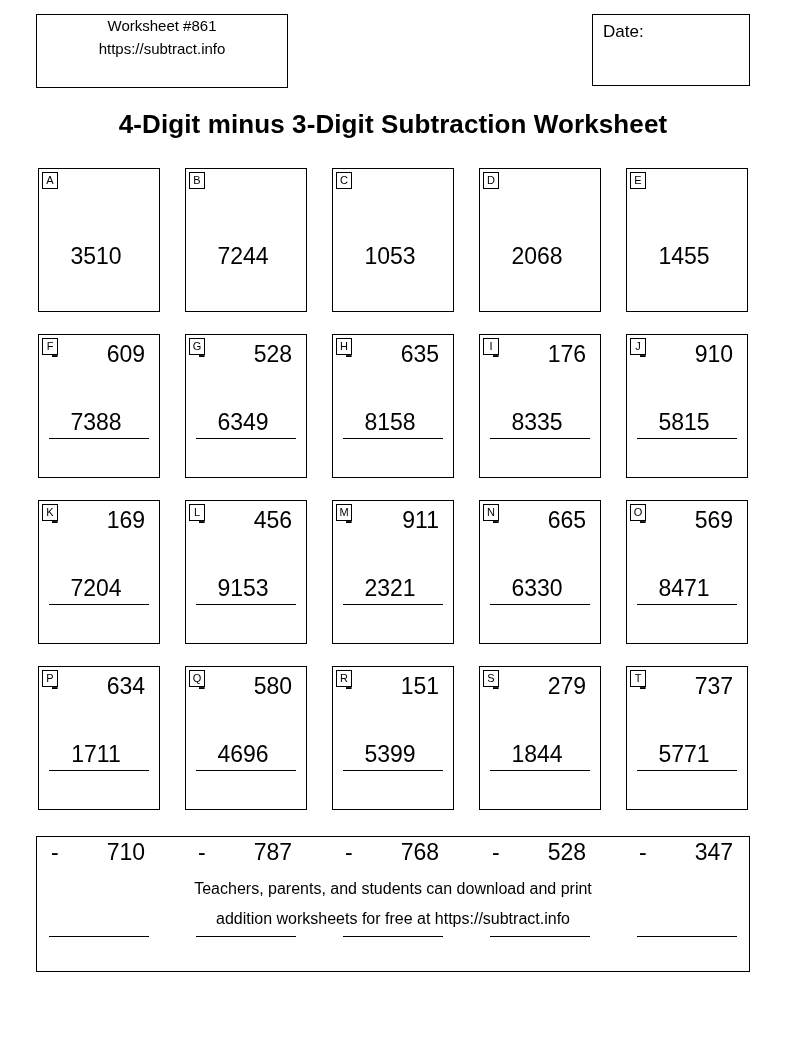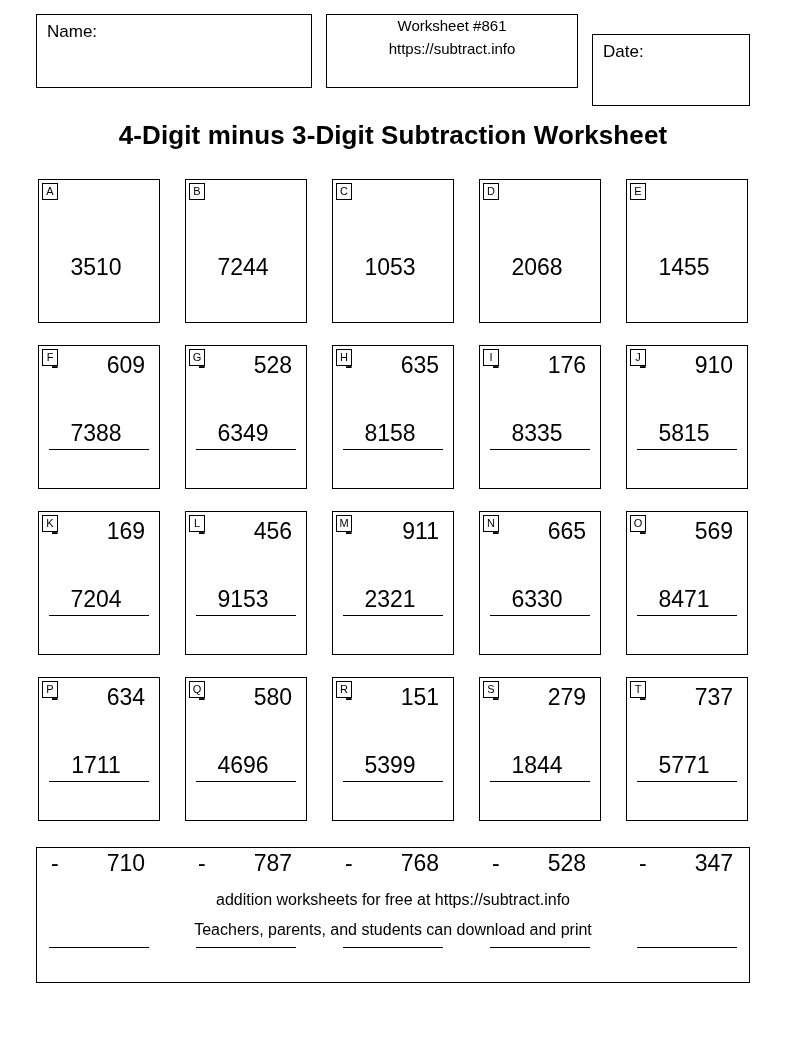--- a/index.html
+++ b/index.html
@@ -52,28 +52,27 @@
     font-size: 15px;
     line-height: 1.5;
   }
   .date-box {
     width: 158px;
     height: 72px;
     border: 1.5px solid #000;
     box-sizing: border-box;
     padding: 7px 10px;
     font-size: 17px;
-    margin-top: 20px;
   }
 
   
   .title {
     text-align: center;
     font-size: 26px;
-    margin-top: 30px;
+    margin-top: 19px;
     margin-bottom: 0;
     letter-spacing: 0.1px;
   }
 
   
   .grid {
     margin-top: 28px;
     display: grid;
     grid-template-columns: repeat(5, 122px);
     grid-auto-rows: 144px;
@@ -142,23 +141,20 @@
     line-height: 1.9;
     text-align: center;
   }
 </style>
 </head>
 <body>
 
 <div class="sheet">
 
   <div class="header-row">
-    <div class="name-box">
-      <span>Name:</span>
-    </div>
     <div class="info-box">
       <div>Worksheet #861</div>
       <div>https://subtract.info</div>
     </div>
     <div class="date-box">
       <span>Date:</span>
     </div>
   </div>
 
   <h1 class="title">4-Digit minus 3-Digit Subtraction Worksheet</h1>
@@ -401,17 +397,17 @@
           <span class="opsign">-</span>
           <span>347</span>
         </span>
       </div>
       <div class="rule"></div>
     </div>
 
   </div>
 
   <div class="footer">
+    <div>Teachers, parents, and students can download and print</div>
     <div>addition worksheets for free at https://subtract.info</div>
-    <div>Teachers, parents, and students can download and print</div>
   </div>
 
 </div>
 
 </body></html>

